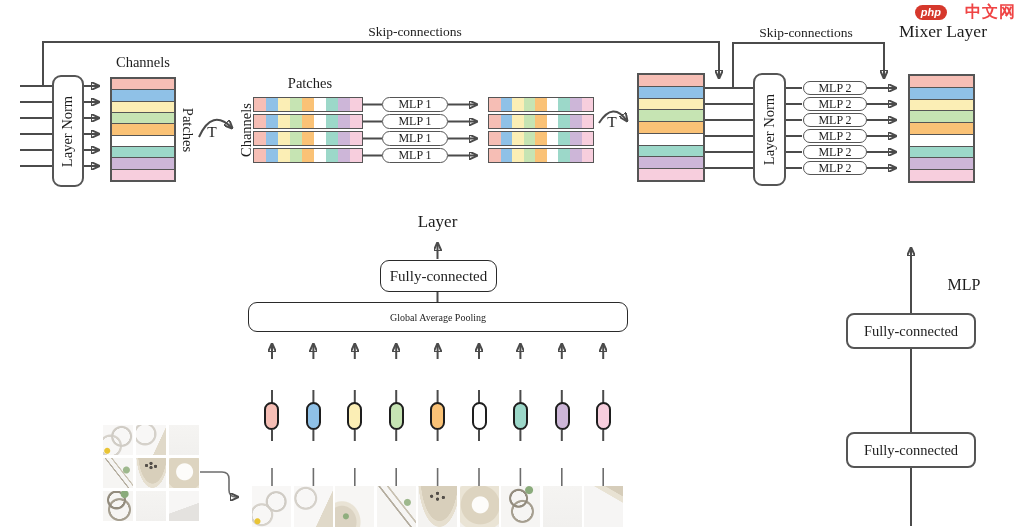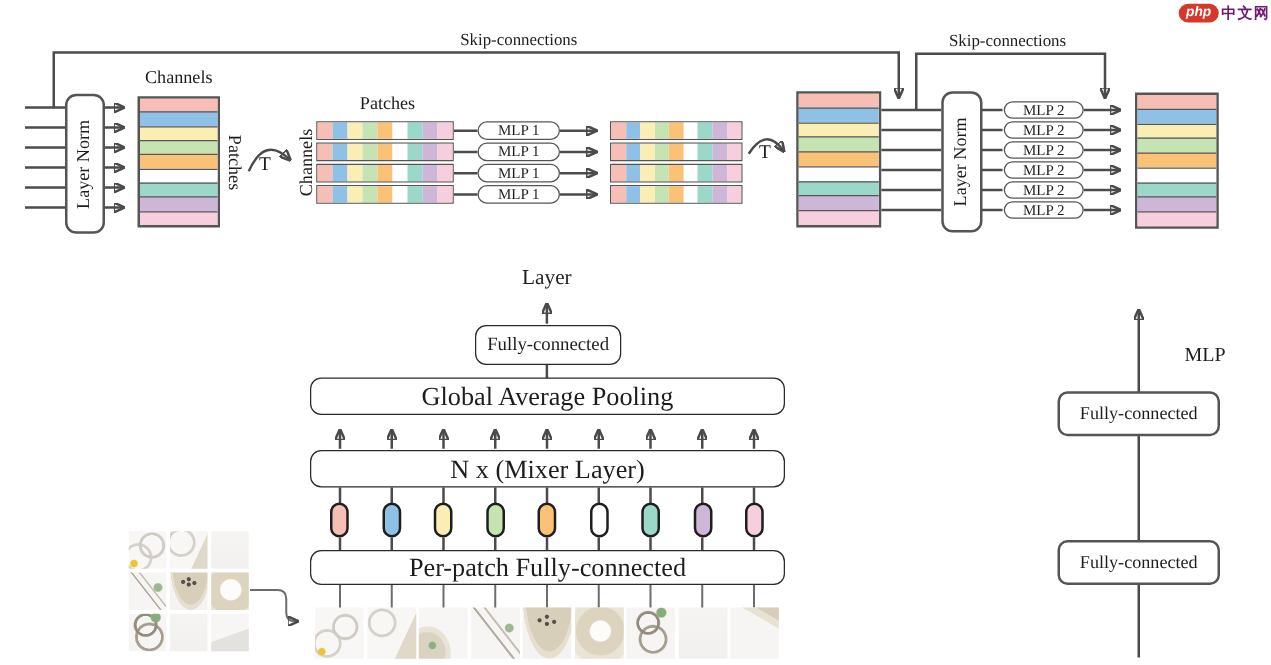--- a/index.html
+++ b/index.html
@@ -12,21 +12,21 @@
   .abs{position:absolute;z-index:2;}
   .lbl{position:absolute;z-index:3;white-space:nowrap;}
   .ctr{display:flex;align-items:center;justify-content:center;text-align:center;}
   .vlabel{position:absolute;z-index:3;white-space:nowrap;transform:translate(-50%,-50%) rotate(-90deg);}
   .vlabel.cw{transform:translate(-50%,-50%) rotate(90deg);}
   
   .lnbox{background:#fff;border:2.2px solid #555;border-radius:9px;display:flex;align-items:center;justify-content:center;}
   .lnbox span{transform:rotate(-90deg);white-space:nowrap;font-size:14.5px;}
   .mlpbox{background:#fff;border:1.8px solid #555;border-radius:8px;font-size:12px;
           display:flex;align-items:center;justify-content:center;box-sizing:border-box;}
-  .bigbox{background:#fff;border:1.9px solid #2a2a2a;border-radius:9px;font-size:21px;
+  .bigbox{background:#fff;border:1.9px solid #2a2a2a;border-radius:9px;font-size:10px;
           display:flex;align-items:center;justify-content:center;box-sizing:border-box;}
   .dbox{background:#fff;border:2px solid #555;border-radius:8px;font-size:14.5px;
         display:flex;align-items:center;justify-content:center;box-sizing:border-box;}
   
   .vmat{display:flex;flex-direction:column;border:2px solid #555;background:#fff;box-sizing:border-box;}
   .vmat .vrow{flex:1;}
   .vmat .vrow:not(:first-child){border-top:1.6px solid #555;}
   .smat{display:flex;flex-direction:column;justify-content:space-between;}
   .smat .srow{height:15px;border:1.8px solid #555;box-sizing:border-box;display:flex;background:#fff;}
   .smat .stripe{flex:1;}
@@ -58,22 +58,22 @@
       radial-gradient(circle at 45% 30%,transparent 7px,#938c7e 7.5px 9px,transparent 10px),
       radial-gradient(circle at 55% 62%,transparent 9px,#a69f90 9.5px 11px,transparent 12px),#f6f5f3;}
   .a8{background:linear-gradient(180deg,#f5f4f2,#f1f0ee);}
   .a9{background:linear-gradient(210deg,#d6cdba 0 16%,#e8e2d3 17% 26%,transparent 27%),#f6f5f4;}
   .a10{background:linear-gradient(160deg,transparent 55%,#e4e2df 56%),#f7f6f5;}
   
   #wm{position:absolute;right:1px;top:2px;z-index:5;display:flex;align-items:center;gap:2px;}
   #wm .badge{background:#d6382c;color:#fff;font-style:italic;font-weight:bold;
              font-family:"Liberation Sans",sans-serif;font-size:11px;line-height:15px;
              padding:0 6px;border-radius:9px;}
-  #wm .site{font-weight:bold;font-size:12px;color:#701a75;letter-spacing:1px;
-            font-family:"Liberation Sans",sans-serif;}
+  #wm .site{font-weight:bold;font-size:16px;color:#ef4444;letter-spacing:1px;
+            font-family:"Liberation Sans",sans-serif;margin-left:16px;}
 </style>
 </head>
 <body>
 
 <div id="stage">
 
   <svg id="wires" width="1017" height="532" viewBox="0 0 1017 532">
     <defs>
       <marker id="ah" markerWidth="9" markerHeight="8" refX="8" refY="4" orient="auto" markerUnits="userSpaceOnUse">
         <path d="M0 0L9 4L0 8Z" fill="#4b4b4b" stroke="none"></path>
@@ -158,20 +158,21 @@
       </g>
   </svg>
 
   <div id="wm">
     <span class="badge">php</span>
     <span class="site">中文网</span>
   </div>
 
   <div class="lbl ctr" style="left:340px;top:24px;width:150px;font-size:13.5px;">Skip-connections</div>
   <div class="lbl ctr" style="left:731px;top:25px;width:150px;font-size:13.5px;">Skip-connections</div>
+  <div class="lbl ctr" style="left:888px;top:21px;width:110px;font-size:17.5px;">Mixer Layer</div>
 
   <div class="abs lnbox" style="left:52px;top:75px;width:28px;height:108px;">
     <span>Layer Norm</span>
   </div>
 
   <div class="lbl ctr" style="left:106px;top:54px;width:74px;font-size:14.5px;">Channels</div>
   <div class="abs vmat" style="left:110px;top:77px;width:66px;height:105px;">
       <div class="vrow" style="background: rgb(246, 190, 181);"></div>
       <div class="vrow" style="background: rgb(143, 193, 231);"></div>
       <div class="vrow" style="background: rgb(251, 238, 181);"></div>
@@ -344,36 +345,30 @@
       <div class="vrow" style="background: rgb(247, 206, 221);"></div>
     </div>
 
   <div class="lbl ctr" style="left:397px;top:212px;width:81px;font-size:17px;">Layer</div>
   <div class="abs bigbox" style="left:380px;top:260px;width:117px;height:32px;font-size:15px;">
       <span>Fully-connected</span>
     </div>
   <div class="abs bigbox" style="left:248px;top:302px;width:380px;height:30px;">
       <span>Global Average Pooling</span>
     </div>
-  <div class="abs bigbox" style="left:248px;top:360px;width:380px;height:30px;">
-      <span>N x (Mixer Layer)</span>
-    </div>
   <div id="pills" class="abs" style="left:264px;top:402px;width:347px;height:28px;">
       <div class="pill" style="background: rgb(246, 190, 181);"></div>
       <div class="pill" style="background: rgb(143, 193, 231);"></div>
       <div class="pill" style="background: rgb(251, 238, 181);"></div>
       <div class="pill" style="background: rgb(198, 228, 179);"></div>
       <div class="pill" style="background: rgb(250, 194, 118);"></div>
       <div class="pill" style="background: rgb(255, 255, 255);"></div>
       <div class="pill" style="background: rgb(156, 216, 201);"></div>
       <div class="pill" style="background: rgb(205, 182, 216);"></div>
       <div class="pill" style="background: rgb(247, 206, 221);"></div>
-    </div>
-  <div class="abs bigbox" style="left:248px;top:440px;width:380px;height:28px;">
-      <span>Per-patch Fully-connected</span>
     </div>
 
   <div id="strip" class="abs" style="left:252px;top:486px;width:371px;height:41px;">
     <div class="ph a1"></div>
     <div class="ph a2"></div>
     <div class="ph a3"></div>
     <div class="ph a4"></div>
     <div class="ph a5"></div>
     <div class="ph a6"></div>
     <div class="ph a7"></div>

